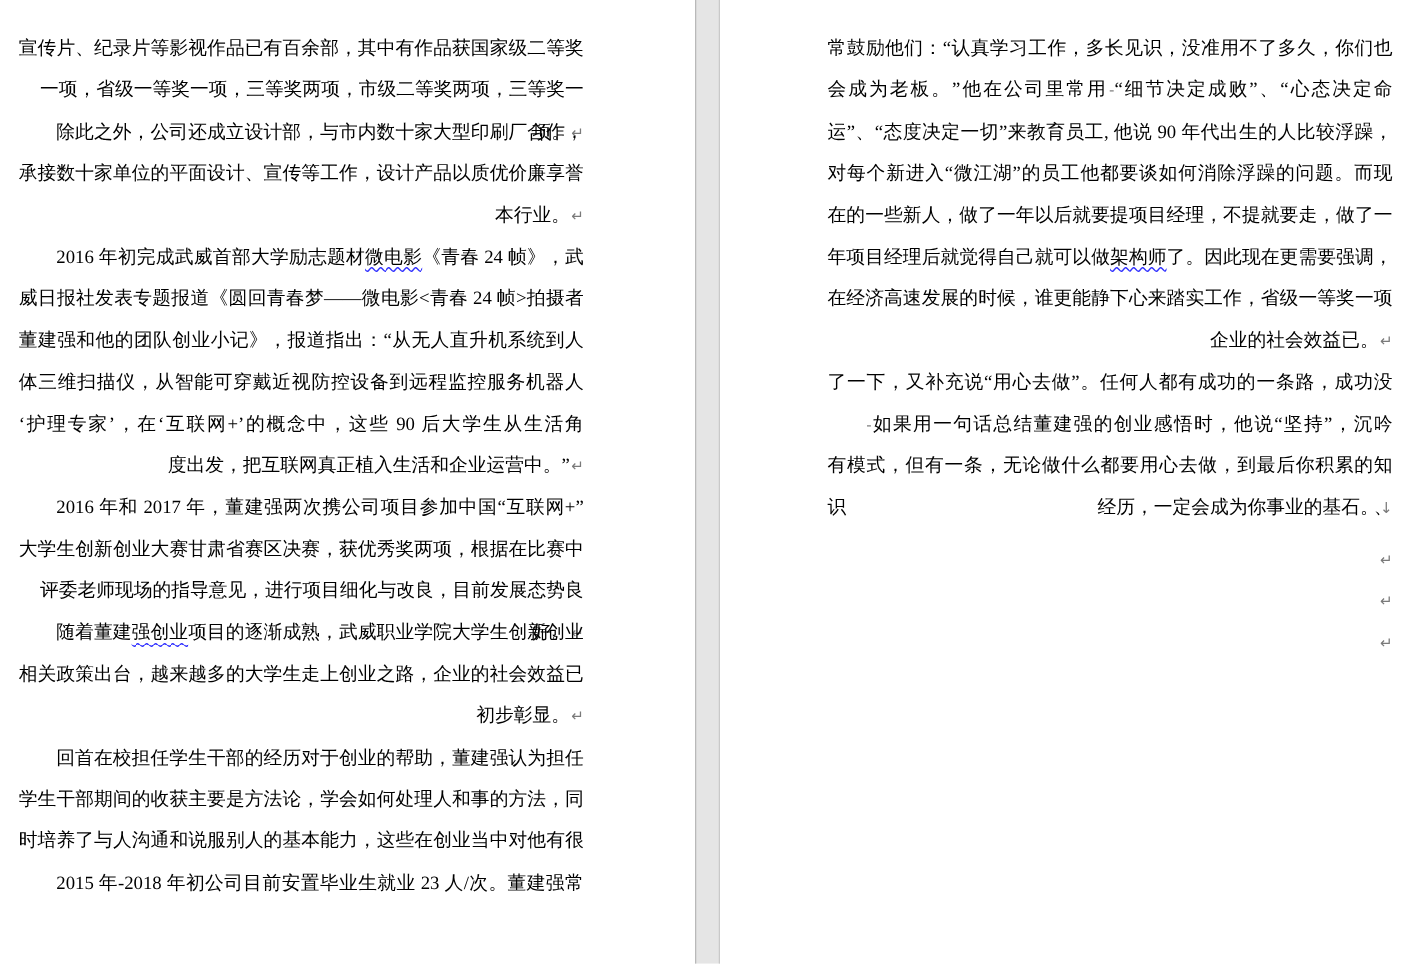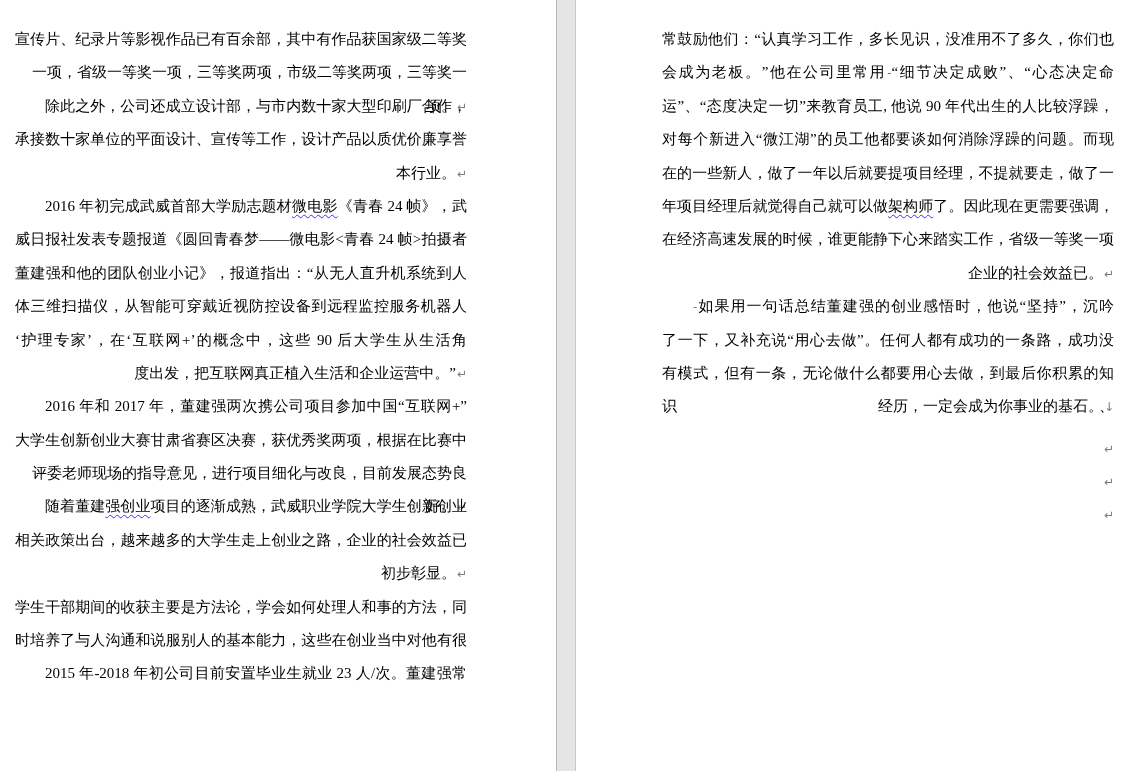--- a/index.html
+++ b/index.html
@@ -67,38 +67,39 @@
         <div class="line full"><span>董建强和他的团队创业小记》，报道指出：“从无人直升机系统到人</span></div>
         <div class="line full"><span>体三维扫描仪，从智能可穿戴近视防控设备到远程监控服务机器人</span></div>
         <div class="line full"><span>‘护理专家’，在‘互联网+’的概念中，这些 90 后大学生从生活角</span></div>
         <div class="line"><span>度出发，把互联网真正植入生活和企业运营中。”</span><span class="mark">↵</span></div>
         <div class="line full indent"><span>2016 年和 2017 年，董建强两次携公司项目参加中国“互联网+”</span></div>
         <div class="line full"><span>大学生创新创业大赛甘肃省赛区决赛，获优秀奖两项，根据在比赛中</span></div>
         <div class="line"><span>评委老师现场的指导意见，进行项目细化与改良，目前发展态势良好。</span><span class="mark">↵</span></div>
         <div class="line full indent"><span>随着董建</span><span class="spell">强创业</span><span>项目的逐渐成熟，武威职业学院大学生创新创业</span></div>
         <div class="line full"><span>相关政策出台，越来越多的大学生走上创业之路，企业的社会效益已</span></div>
         <div class="line"><span>初步彰显。</span><span class="mark">↵</span></div>
+        <div class="line full indent"><span>回首在校担任学生干部的经历对于创业的帮助，董建强认为担任</span></div>
         <div class="line full"><span>学生干部期间的收获主要是方法论，学会如何处理人和事的方法，同</span></div>
         <div class="line full"><span>时培养了与人沟通和说服别人的基本能力，这些在创业当中对他有很</span></div>
         <div class="line full indent"><span>2015 年-2018 年初公司目前安置毕业生就业 23 人/次。董建强常</span></div>
       </div>
   </div>
   <div id="divider"></div>
   <div class="page" id="page-right">
     <div class="textcol">
         <div class="line full"><span>常鼓励他们：“认真学习工作，多长见识，没准用不了多久，你们也</span></div>
         <div class="line full"><span>会成为老板。”他在公司里常用</span><span class="mark">-</span><span>“细节决定成败”、“心态决定命</span></div>
         <div class="line full"><span>运”、“态度决定一切”来教育员工, 他说 90 年代出生的人比较浮躁，</span></div>
         <div class="line full"><span>对每个新进入“微江湖”的员工他都要谈如何消除浮躁的问题。而现</span></div>
         <div class="line full"><span>在的一些新人，做了一年以后就要提项目经理，不提就要走，做了一</span></div>
         <div class="line full"><span>年项目经理后就觉得自己就可以做</span><span class="spell">架构师</span><span>了。因此现在更需要强调，</span></div>
         <div class="line full"><span>在经济高速发展的时候，谁更能静下心来踏实工作，省级一等奖一项</span></div>
         <div class="line"><span>企业的社会效益已。</span><span class="mark">↵</span></div>
+        <div class="line full"><span>了一下，又补充说“用心去做”。任何人都有成功的一条路，成功没</span></div>
         <div class="line full indent"><span class="mark">-</span><span>如果用一句话总结董建强的创业感悟时，他说“坚持”，沉吟</span></div>
-        <div class="line full"><span>了一下，又补充说“用心去做”。任何人都有成功的一条路，成功没</span></div>
         <div class="line full"><span>有模式，但有一条，无论做什么都要用心去做，到最后你积累的知识、</span></div>
         <div class="line"><span>经历，一定会成为你事业的基石。</span><span class="down">↓</span></div>
         <div class="line gap"><span class="mark">↵</span></div>
         <div class="line indent"><span class="mark">↵</span></div>
         <div class="line indent"><span class="mark">↵</span></div>
       </div>
   </div>
 </div>
 
 </body></html>

